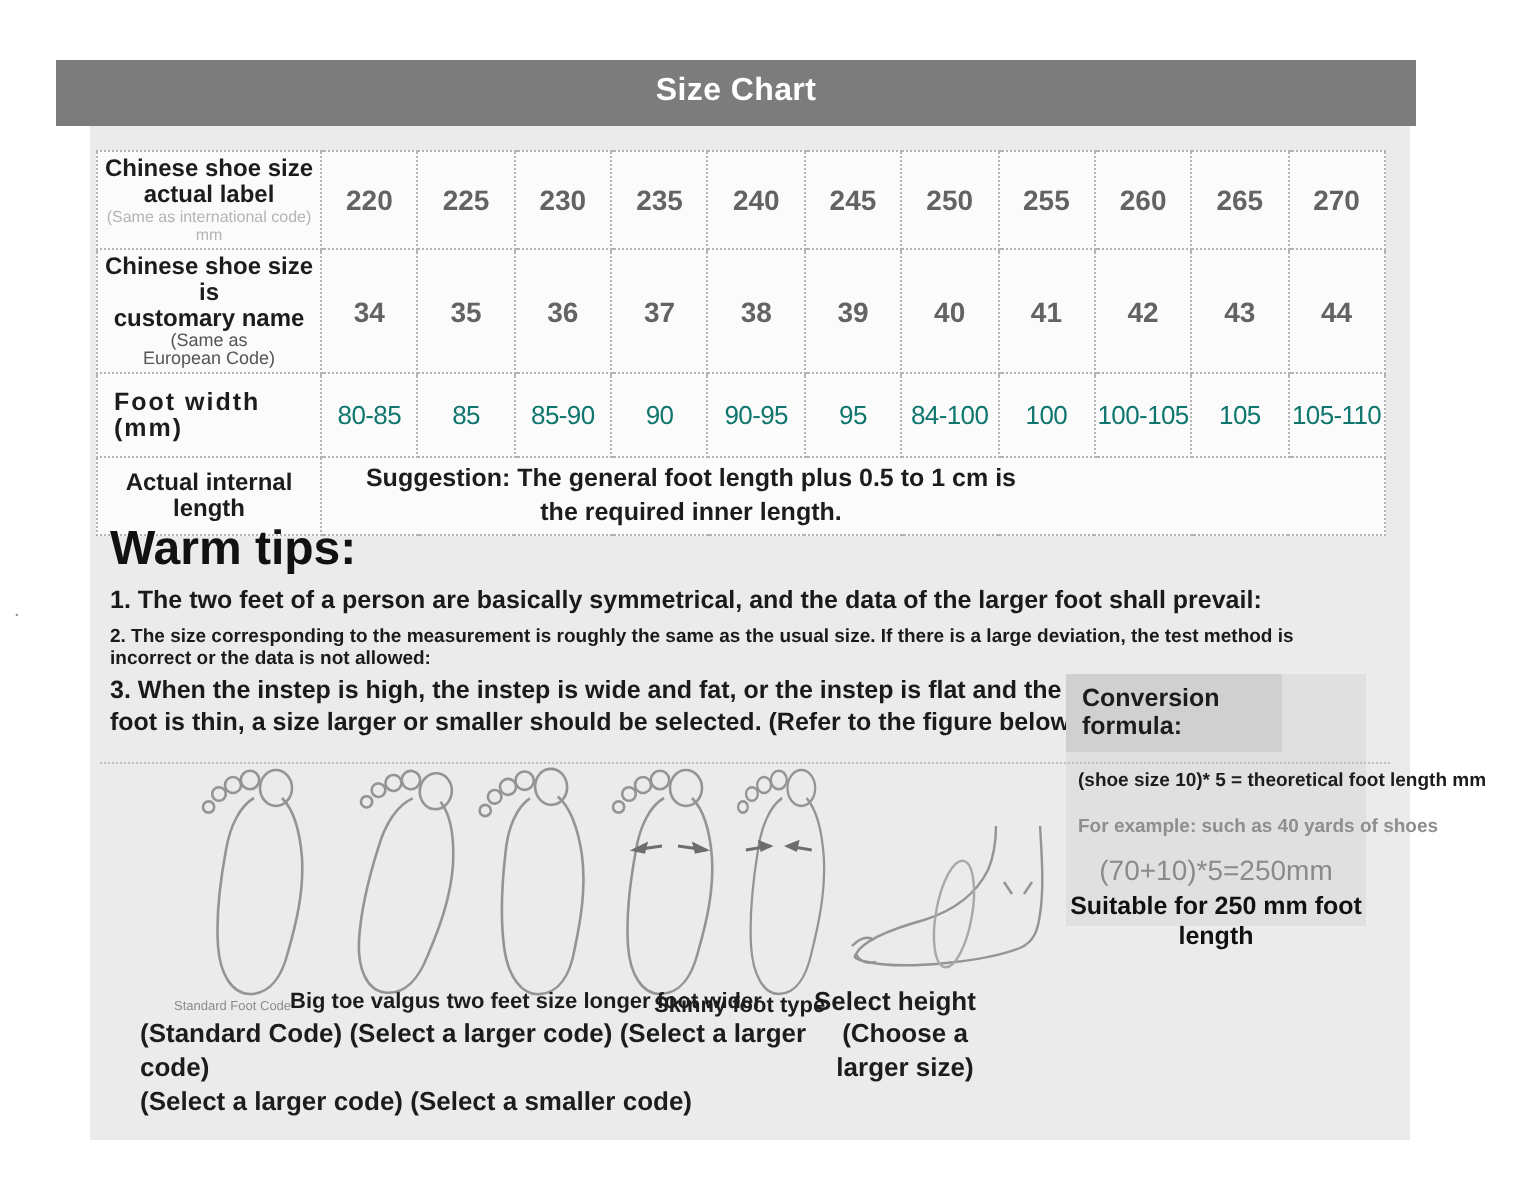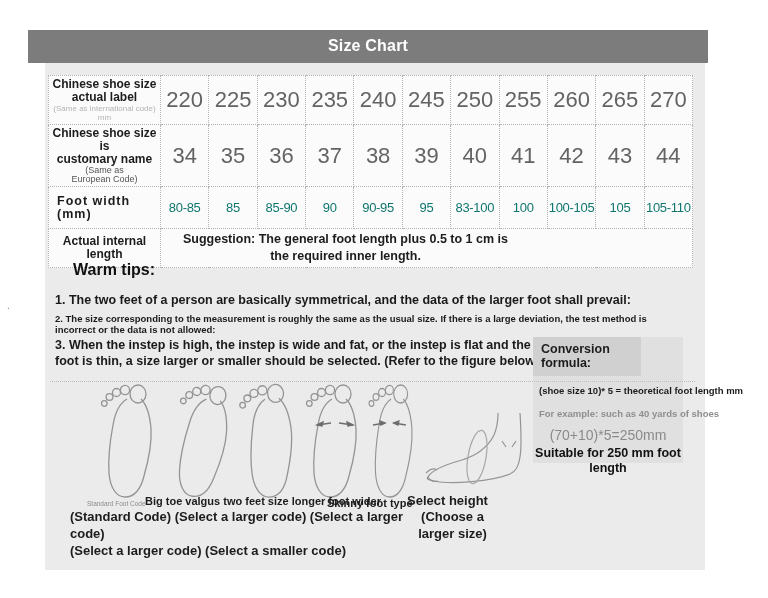--- a/index.html
+++ b/index.html
@@ -33,27 +33,27 @@
     padding:2px 0; overflow:hidden; }
   .size-table col.c-label { width:112px; }
   tr.r0 td { height:48px; } tr.r1 td { height:45px; }
   tr.r2 td { height:42px; } tr.r3 td { height:38px; }
   .lbl-bold { font-weight:bold; color:#1c1c1c; font-size:12px; line-height:13px; }
   .lbl-sub  { color:#b4b4b4; font-size:8px; line-height:9px; }
   .lbl-sub.dark { color:#555; font-size:9px; }
   .r0 .lbl-sub:first-of-type { margin-top:-3px; }
   td.label-cell.left { text-align:left; padding-left:8px; }
   td.label-cell.left .lbl-bold { font-size:12.5px; letter-spacing:1px; }
-  td.val-cell.big { font-size:22px; color:#636363; font-weight:400; }
+  td.val-cell.big { font-size:14px; color:#636363; font-weight:700; }
   td.val-cell.mid { font-size:13px; color:#0f766e; font-weight:500; letter-spacing:-0.3px; }
   td.span-cell { text-align:center; padding-left:12px; }
   .span-inner { width:345px; font-weight:bold; color:#1c1c1c; font-size:12.5px; line-height:17px; }
 
   
-  .tips-heading { position:absolute; left:28px; top:198px; font-size:16px;
+  .tips-heading { position:absolute; left:10px; top:198px; font-size:24px;
     font-weight:bold; color:#111; }
   .tip { position:absolute; left:10px; color:#1a1a1a; font-weight:bold; }
   .tip1 { top:230px; width:620px; font-size:12.5px; }
   .tip2 { top:250px; width:612px; font-size:9.5px; line-height:11px; }
   .tip3 { top:274px; width:500px; font-size:12.5px; line-height:16px; }
 
   
   .conv-box { position:absolute; left:488px; top:274px; width:150px; height:126px;
     background:#e0e0e0; }
   .conv-head { background:#d0d0d0; padding:5px 8px 6px 8px; font-size:12.5px;
@@ -157,21 +157,21 @@
           <tr class="r2">
             <td class="label-cell left">
               <div class="lbl-bold">Foot width (mm)</div>
             </td>
             <td class="val-cell mid">80-85</td>
             <td class="val-cell mid">85</td>
             <td class="val-cell mid">85-90</td>
             <td class="val-cell mid">90</td>
             <td class="val-cell mid">90-95</td>
             <td class="val-cell mid">95</td>
-            <td class="val-cell mid">83-100</td>
+            <td class="val-cell mid">84-100</td>
             <td class="val-cell mid">100</td>
             <td class="val-cell mid">100-105</td>
             <td class="val-cell mid">105</td>
             <td class="val-cell mid">105-110</td>
           </tr>
           <tr class="r3">
             <td class="label-cell ">
               <div class="lbl-bold">Actual internal</div>
               <div class="lbl-bold">length</div>
             </td>

